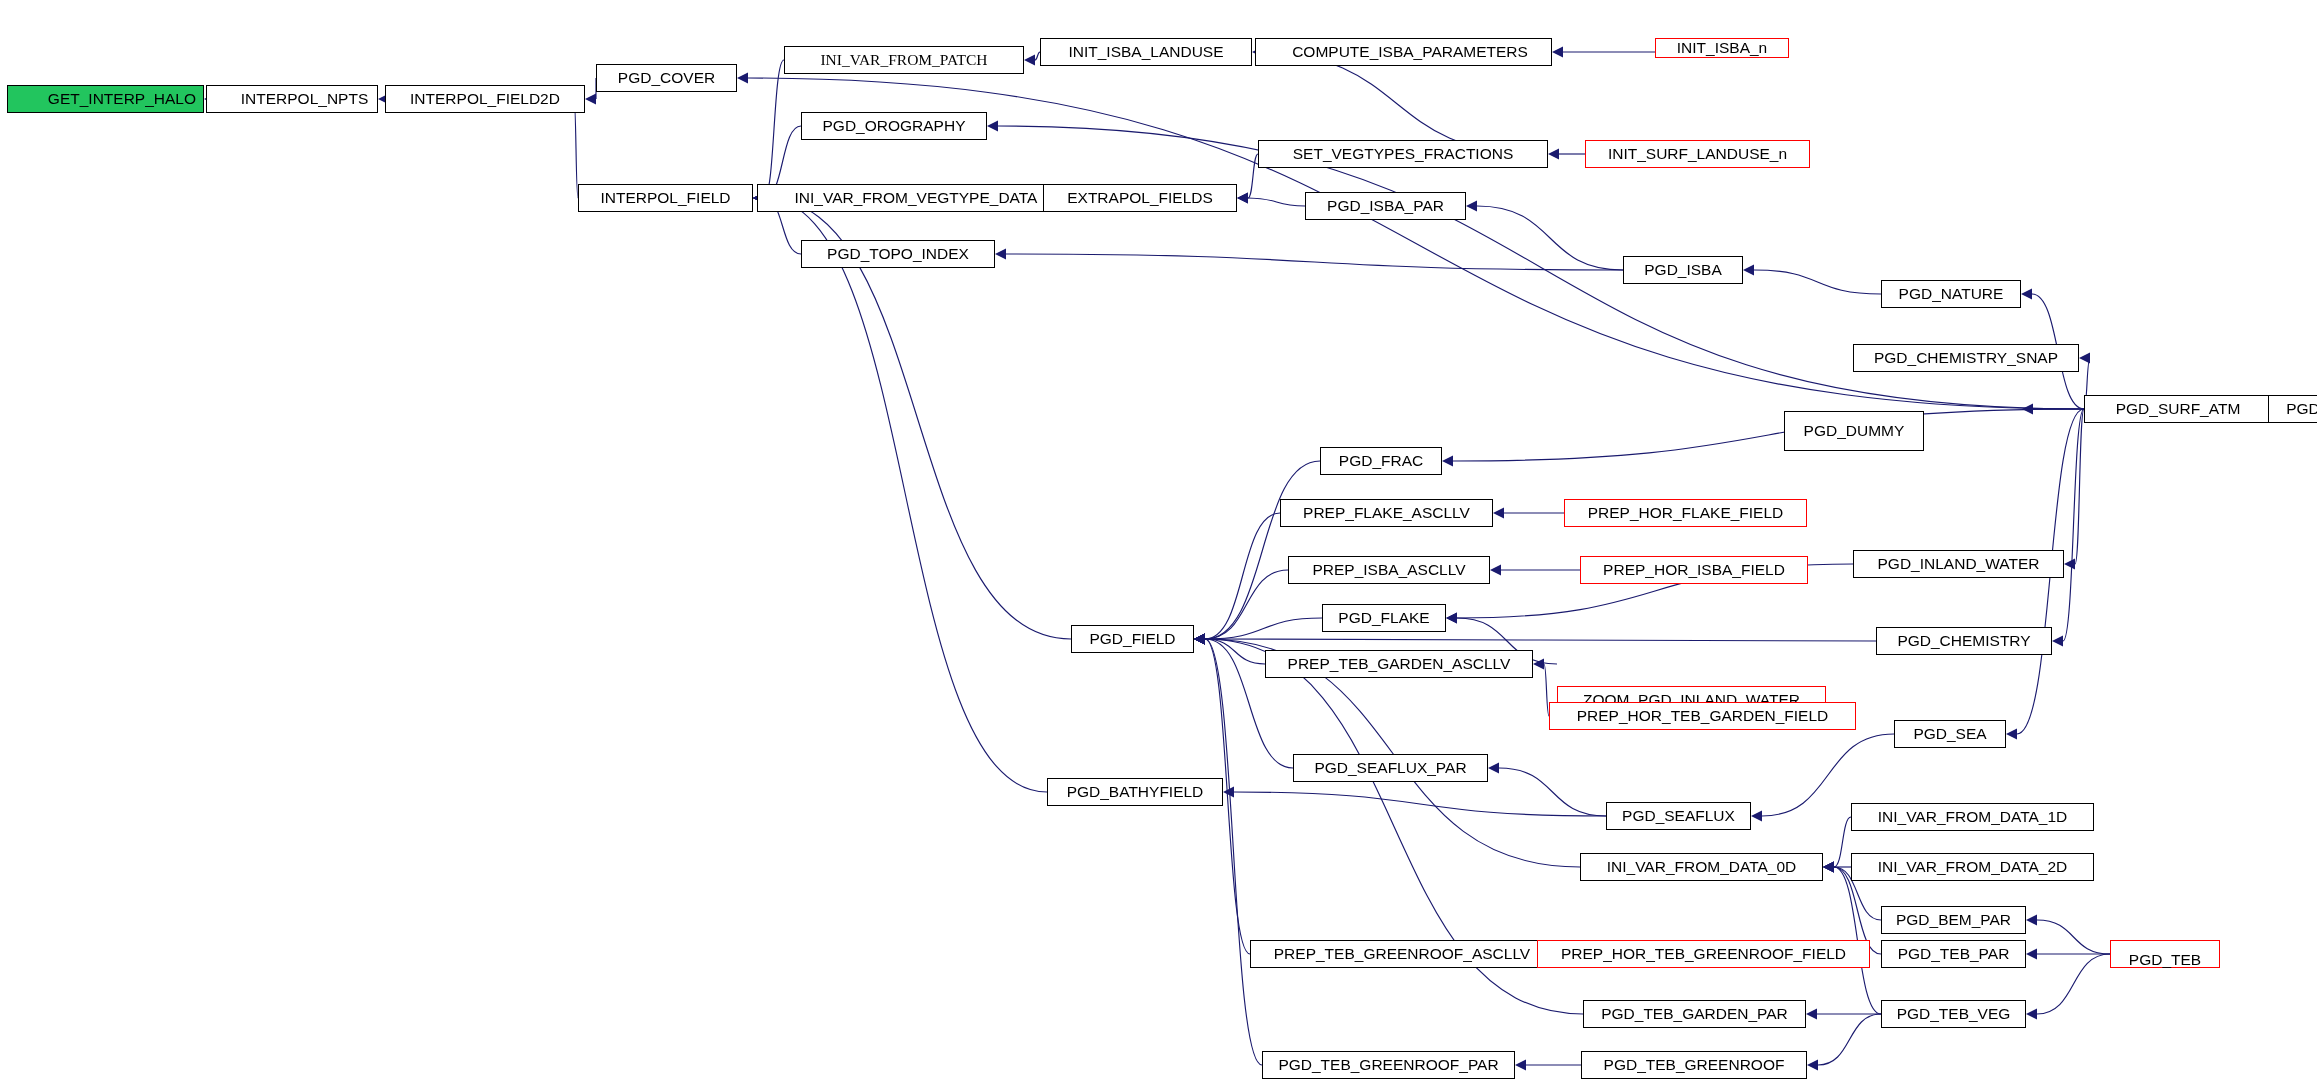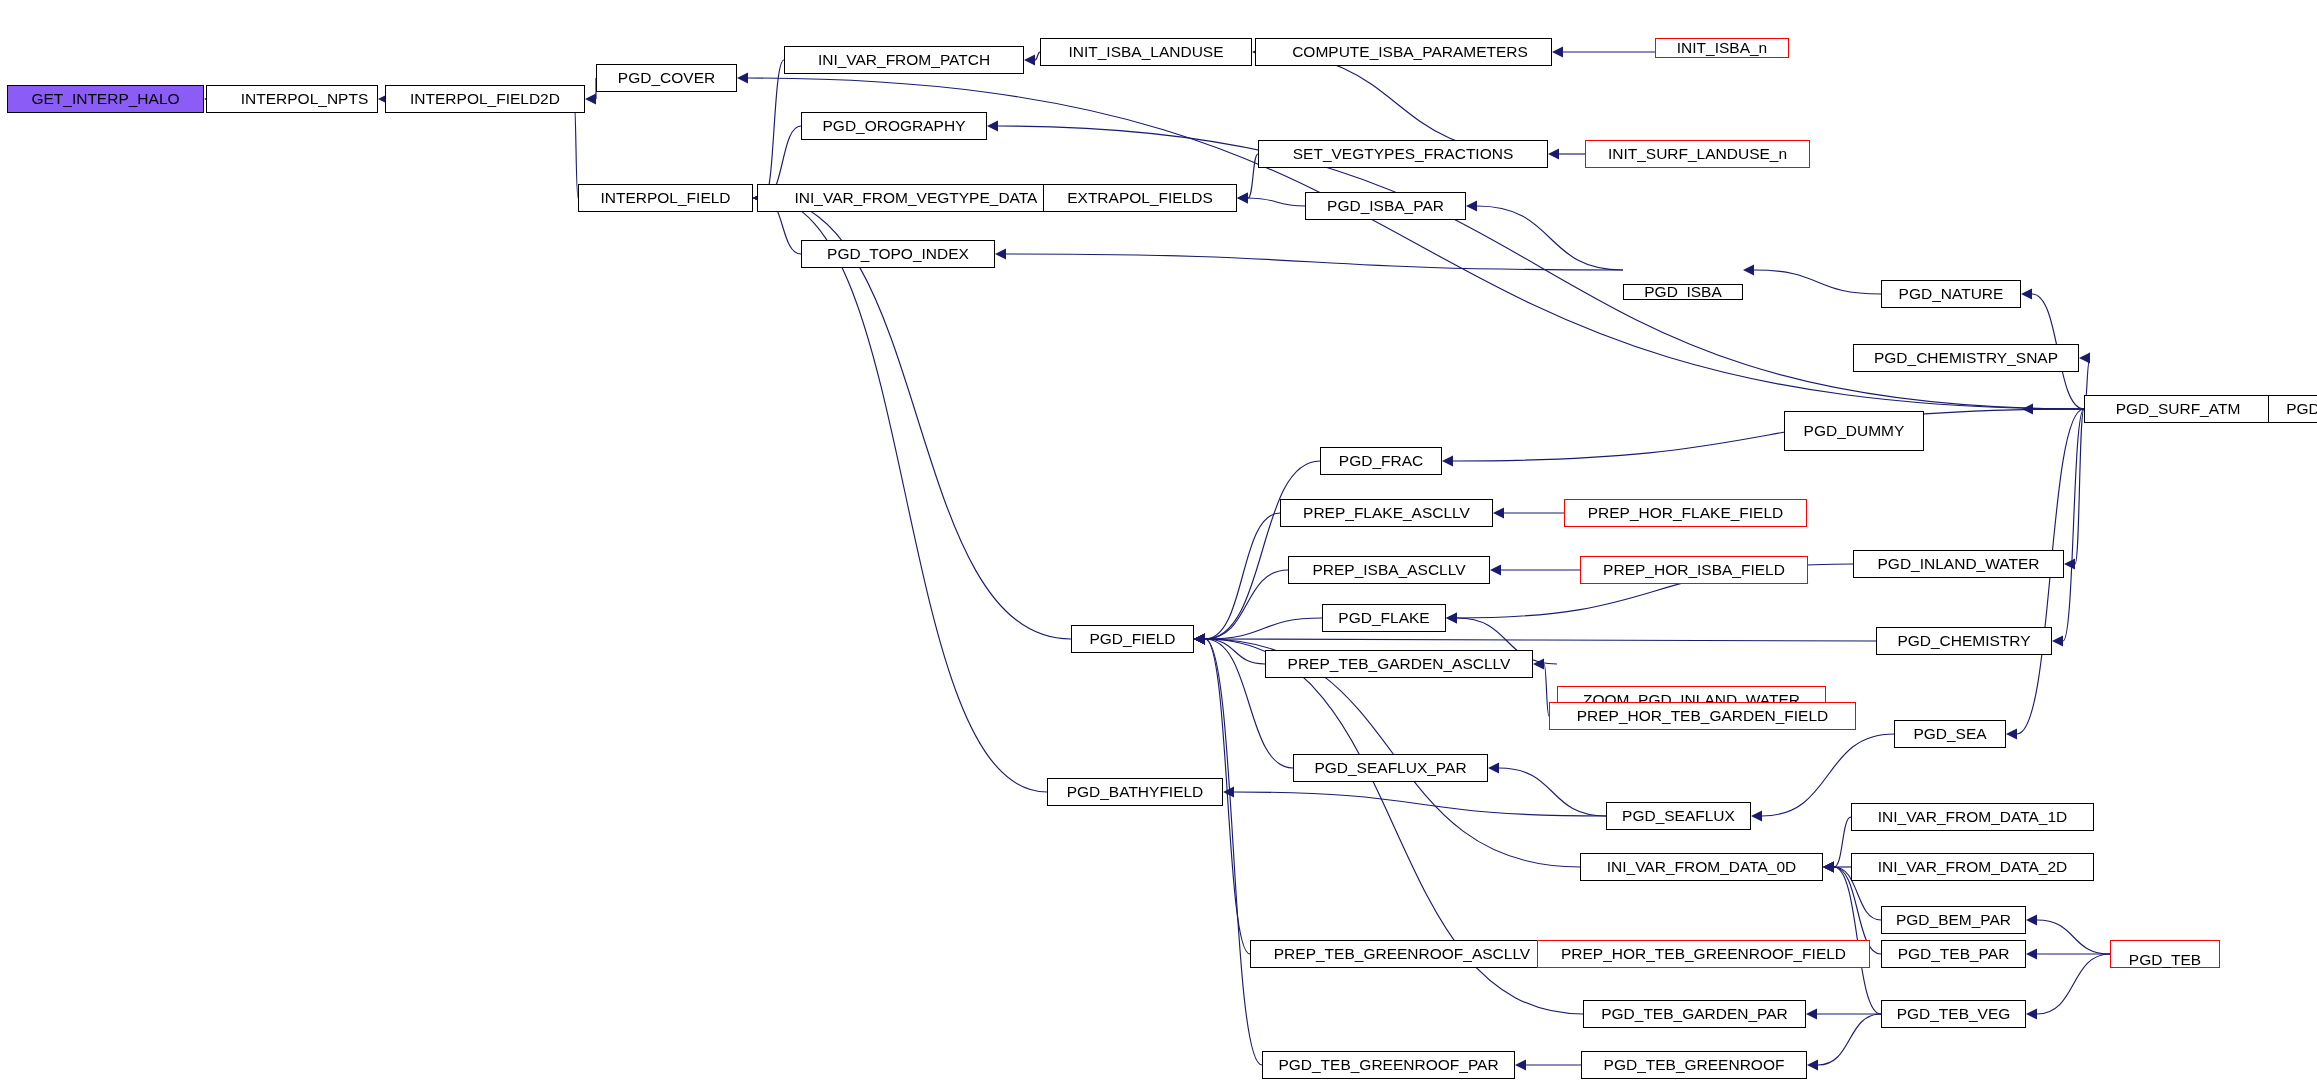--- a/index.html
+++ b/index.html
@@ -3,21 +3,21 @@
 <meta charset="utf-8">
 <style>
   html,body{margin:0;padding:0;background:#ffffff;}
   #canvas{position:relative;width:2317px;height:1089px;background:#ffffff;
           font-family:"Liberation Sans", sans-serif;overflow:hidden;}
   .node{position:absolute;box-sizing:border-box;border:1px solid #000000;
         background:#ffffff;color:#000000;display:flex;align-items:center;
         justify-content:center;white-space:nowrap;font-size:15.5px;
         letter-spacing:0px;line-height:1;padding:0 7px;}
   .node.red{border-color:#ff0000;}
-  .node.grey{background:#8b5cf6;border-color:#000000;}
+  .node.grey{background:#22c55e;border-color:#000000;justify-content:flex-end;}
   svg.edges{position:absolute;left:0;top:0;width:2317px;height:1089px;
             pointer-events:none;}
   svg.edges path{fill:none;stroke:#1a1a6e;stroke-width:1.15px;}
   svg.edges polygon{fill:#1a1a6e;stroke:none;}
 </style>
 </head>
 <body>
 
 <div id="canvas">
   <svg class="edges" id="edge-layer" viewBox="0 0 2317 1089" preserveAspectRatio="none">
@@ -155,21 +155,21 @@
       </div>
       <div class="node" style="left: 385px; top: 85px; width: 200px; height: 28px;">
         <span>INTERPOL_FIELD2D</span>
       </div>
       <div class="node" style="left: 596px; top: 64px; width: 141px; height: 28px;">
         <span>PGD_COVER</span>
       </div>
       <div class="node" style="left: 578px; top: 184px; width: 175px; height: 28px;">
         <span>INTERPOL_FIELD</span>
       </div>
-      <div class="node" style="left: 784px; top: 46px; width: 240px; height: 28px;">
+      <div class="node" style="left: 784px; top: 46px; width: 240px; height: 28px; font-family: Liberation Serif, serif;">
         <span>INI_VAR_FROM_PATCH</span>
       </div>
       <div class="node" style="left: 801px; top: 112px; width: 186px; height: 28px;">
         <span>PGD_OROGRAPHY</span>
       </div>
       <div class="node" style="left: 757px; top: 184px; width: 318px; height: 28px;">
         <span>INI_VAR_FROM_VEGTYPE_DATA</span>
       </div>
       <div class="node" style="left: 801px; top: 240px; width: 194px; height: 28px;">
         <span>PGD_TOPO_INDEX</span>
@@ -188,21 +188,21 @@
       </div>
       <div class="node red" style="left: 1655px; top: 38px; width: 134px; height: 20px;">
         <span>INIT_ISBA_n</span>
       </div>
       <div class="node red" style="left: 1585px; top: 140px; width: 225px; height: 28px;">
         <span>INIT_SURF_LANDUSE_n</span>
       </div>
       <div class="node" style="left: 1305px; top: 192px; width: 161px; height: 28px;">
         <span>PGD_ISBA_PAR</span>
       </div>
-      <div class="node" style="left: 1623px; top: 256px; width: 120px; height: 16px; margin-top: 28px;">
+      <div class="node" style="left: 1623px; top: 256px; width: 120px; height: 28px;">
         <span>PGD_ISBA</span>
       </div>
       <div class="node" style="left: 1881px; top: 280px; width: 140px; height: 28px;">
         <span>PGD_NATURE</span>
       </div>
       <div class="node" style="left: 1853px; top: 344px; width: 226px; height: 28px;">
         <span>PGD_CHEMISTRY_SNAP</span>
       </div>
       <div class="node" style="left: 1784px; top: 395px; width: 140px; height: 40px; margin-top: 16px;">
         <span>PGD_DUMMY</span>

